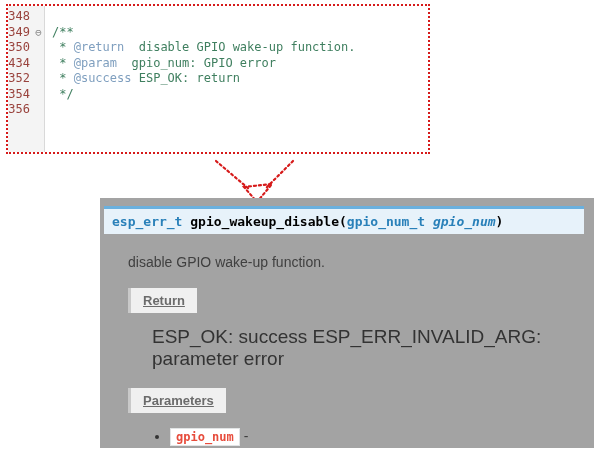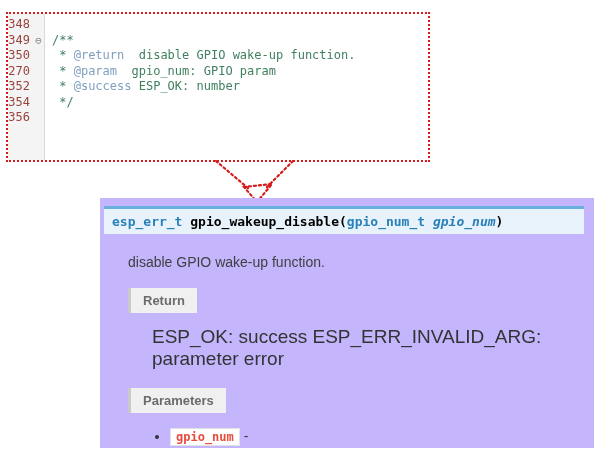--- a/index.html
+++ b/index.html
@@ -6,21 +6,21 @@
   html, body { margin: 0; padding: 0; }
   body {
     width: 602px; height: 453px; position: relative;
     background: #ffffff;
     font-family: "Liberation Sans", sans-serif;
     overflow: hidden;
   }
 
   
   .code-box {
-    position: absolute; left: 6px; top: 12px;
+    position: absolute; left: 6px; top: 4px;
     width: 424px; height: 150px;
     border: 2px dotted #d61a1a;
     background: #ffffff;
     padding: 3px 0 0 0;
     overflow: hidden;
   }
   .code-box .gutter-strip {
     position: absolute; left: 0; top: 0; bottom: 0;
     width: 37px; background: #f4f4f4;
     border-right: 1px solid #d9d9d9;
@@ -37,42 +37,42 @@
   .seg-tag     { color: #7f9fbf; }
   .seg-code    { color: #000000; font-weight: bold; }
 
   
   .arrow-wrap { position: absolute; left: 190px; top: 156px; width: 120px; height: 48px; }
 
   
   .doc-panel {
     position: absolute; left: 100px; top: 198px;
     width: 494px; height: 250px;
-    background: #c4b5fd;
+    background: #a3a3a3;
   }
   .sig {
     margin: 8px 10px 0 4px;
     background: #e7f2fa;
     border-top: 3px solid #6ab0de;
     padding: 5px 8px;
     font-family: "DejaVu Sans Mono", monospace;
     font-size: 13px; font-weight: bold; color: #1a1a1a;
     white-space: pre;
   }
   .sig .t { color: #2980b9; }
   .sig .n { color: #000000; }
   .sig .p { color: #2980b9; font-style: italic; }
   .desc { margin: 20px 0 0 28px; font-size: 14px; color: #404040; }
   .rubric {
     display: inline-block;
     margin: 18px 0 0 28px;
     background: #f0f0f0;
     border-left: 3px solid #c9c9c9;
     padding: 5px 12px;
-    font-size: 13px; font-weight: bold; color: #6b6b6b;
+    font-size: 13px; font-weight: bold; color: #6b6b6b; text-decoration: underline;
   }
   .return-text { margin: 13px 0 0 52px; font-size: 19px; color: #333333; }
   .params-list { margin: 15px 0 0 52px; padding-left: 18px; list-style: disc; color: #333333; }
   .params-list li { font-size: 14px; }
   .lit {
     font-family: "DejaVu Sans Mono", monospace;
     font-size: 12px; font-weight: bold;
     color: #e74c3c; background: #ffffff;
     border: 1px solid #e1e4e5;
     padding: 1px 5px;
@@ -95,28 +95,28 @@
         <span class="gut">349</span>
         <span class="fold">⊖</span>
         <span class="ct"><span class="seg-comment">/**</span></span>
       </div>
       <div class="cl">
         <span class="gut">350</span>
         <span class="fold"></span>
         <span class="ct"><span class="seg-comment"> * </span><span class="seg-tag">@return</span><span class="seg-comment">  disable GPIO wake-up function.</span></span>
       </div>
       <div class="cl">
-        <span class="gut">270</span>
+        <span class="gut">434</span>
         <span class="fold"></span>
-        <span class="ct"><span class="seg-comment"> * </span><span class="seg-tag">@param</span><span class="seg-comment">  gpio_num: GPIO param</span></span>
+        <span class="ct"><span class="seg-comment"> * </span><span class="seg-tag">@param</span><span class="seg-comment">  gpio_num: GPIO error</span></span>
       </div>
       <div class="cl">
         <span class="gut">352</span>
         <span class="fold"></span>
-        <span class="ct"><span class="seg-comment"> * </span><span class="seg-tag">@success</span><span class="seg-comment"> ESP_OK: number</span></span>
+        <span class="ct"><span class="seg-comment"> * </span><span class="seg-tag">@success</span><span class="seg-comment"> ESP_OK: return</span></span>
       </div>
       <div class="cl">
         <span class="gut">354</span>
         <span class="fold"></span>
         <span class="ct"><span class="seg-comment"> */</span></span>
       </div>
       <div class="cl">
         <span class="gut">356</span>
         <span class="fold"></span>
         <span class="ct"></span>

